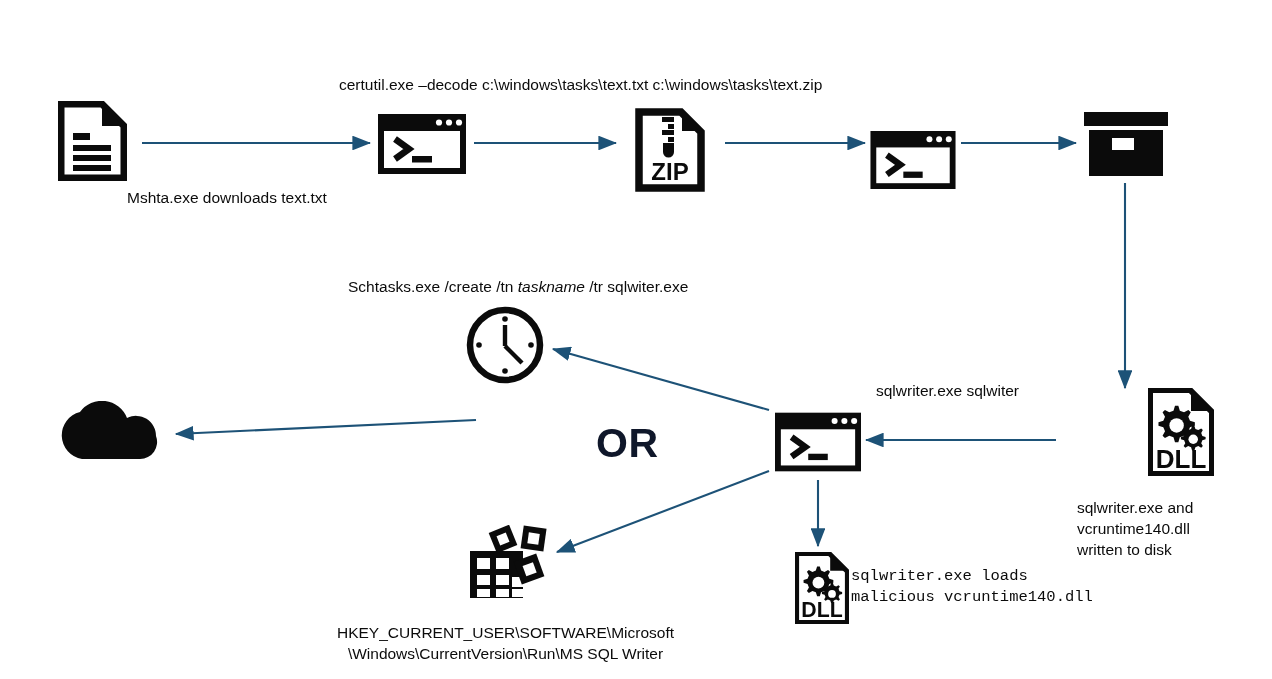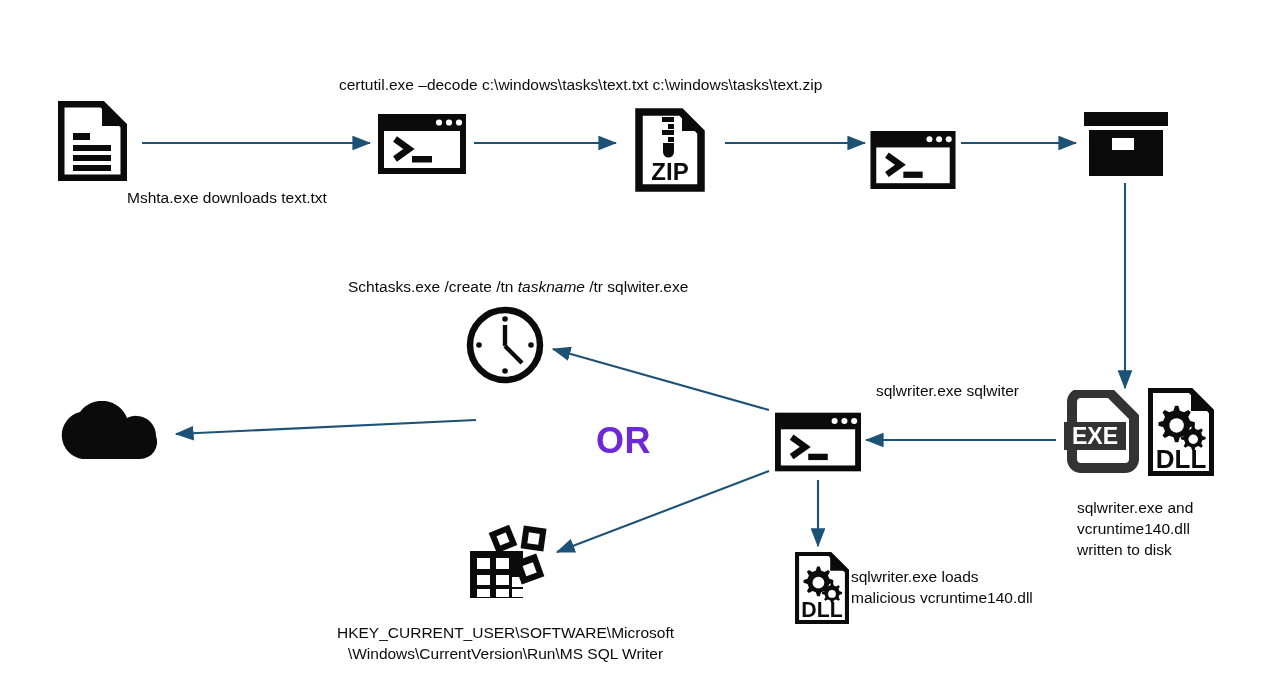--- a/index.html
+++ b/index.html
@@ -3,21 +3,21 @@
 <meta charset="utf-8">
 <style>
   html,body{margin:0;padding:0;background:#ffffff;}
   body{width:1272px;height:679px;position:relative;overflow:hidden;
        font-family:"Liberation Sans","DejaVu Sans",sans-serif;color:#0b0b0b;}
   #canvas{position:absolute;left:8px;top:0;width:1272px;height:679px;margin-top:28px;}
   svg.arrows{position:absolute;left:0;top:0;width:1272px;height:679px;pointer-events:none;}
   .node{position:absolute;}
   .lbl{position:absolute;font-size:15.5px;line-height:21px;color:#0b0b0b;white-space:pre;}
   .lbl.multi{white-space:pre-line;}
-  .or-lbl{position:absolute;font-size:36px;font-weight:bold;letter-spacing:.5px;color:#6d28d9;}
+  .or-lbl{position:absolute;font-size:41px;font-weight:bold;letter-spacing:.5px;color:#0f172a;}
   .ital{font-style:italic;text-align:center;}
   .icn{display:block;}
 </style>
 </head>
 <body>
 
 <div id="canvas">
 
   <svg class="arrows" viewBox="0 0 1272 679">
     <defs>
@@ -48,21 +48,21 @@
 
 
   <div class="or-lbl" style="left:588px;top:392px;">OR</div>
 
   <div class="lbl" style="left:868px;top:352px;">sqlwriter.exe sqlwiter</div>
 
   <div class="lbl multi" style="left:1069px;top:469px;">sqlwriter.exe and
 vcruntime140.dll
 written to disk</div>
 
-  <div class="lbl multi" style="left:843px;top:538px;">sqlwriter.exe loads
+  <div class="lbl multi" style="left:843px;top:538px;font-family:Liberation Mono, monospace;">sqlwriter.exe loads
 malicious vcruntime140.dll</div>
 
   <div class="lbl multi" style="left:329px;top:594px;text-align:center;">HKEY_CURRENT_USER\SOFTWARE\Microsoft
 \Windows\CurrentVersion\Run\MS SQL Writer</div>
 
   <div class="node" style="left:50px;top:73px;">
     <svg class="icn" width="69" height="80" viewBox="0 0 69 80">
       <path d="M3,3 H44 L66,25 V77 H3 Z" fill="#ffffff" stroke="#0b0b0b" stroke-width="7"></path>
       <path d="M44,4 V25 H65 Z" fill="#0b0b0b"></path>
       <rect x="15" y="32" width="17" height="7" fill="#0b0b0b"></rect>
@@ -112,27 +112,20 @@
   </div>
 
   <div class="node" style="left:1076px;top:84px;">
     <svg class="icn" width="84" height="64" viewBox="0 0 84 64">
       <rect x="0" y="0" width="84" height="14" fill="#0b0b0b"></rect>
       <rect x="5" y="18" width="74" height="46" fill="#0b0b0b"></rect>
       <rect x="28" y="26" width="22" height="12" fill="#ffffff"></rect>
     </svg>
   </div>
 
-  <div class="node" style="left:1056px;top:362px;">
-    <svg class="icn" width="76" height="84" viewBox="0 0 76 84">
-      <path d="M8,12 a9,9 0 0 1 9,-9 H46 L70,27 V69 a9,9 0 0 1 -9,9 H17 a9,9 0 0 1 -9,-9 Z" fill="none" stroke="#333333" stroke-width="10"></path>
-      <rect x="0" y="32" width="62" height="28" fill="#333333"></rect>
-      <text x="31" y="54" text-anchor="middle" font-family="Liberation Sans, sans-serif" font-size="23" font-weight="bold" fill="#ffffff">EXE</text>
-    </svg>
-  </div>
 
   <div class="node" style="left:1140px;top:360px;">
     <svg class="icn" width="66" height="88" viewBox="0 0 66 88">
       <path d="M2,2 H42 L64,24 V86 H2 Z" fill="#ffffff" stroke="#0b0b0b" stroke-width="6"></path>
       <path d="M43,3 V23 H63 Z" fill="#0b0b0b"></path>
       <g fill="#0b0b0b" transform="translate(8,14) scale(0.95)">
         <path d="M20,4 l3.5,0 1.6,5.1 4.4,1.8 4.6,-2.6 2.5,2.5 -2.6,4.6 1.8,4.4 5.1,1.6 0,3.5 -5.1,1.6 -1.8,4.4 2.6,4.6 -2.5,2.5 -4.6,-2.6 -4.4,1.8 -1.6,5.1 -3.5,0 -1.6,-5.1 -4.4,-1.8 -4.6,2.6 -2.5,-2.5 2.6,-4.6 -1.8,-4.4 -5.1,-1.6 0,-3.5 5.1,-1.6 1.8,-4.4 -2.6,-4.6 2.5,-2.5 4.6,2.6 4.4,-1.8 z"></path>
         <circle cx="21.7" cy="24.7" r="7.6" fill="#ffffff"></circle>
         <path d="M38,25 l2.4,0 1.1,3.4 3,1.2 3.1,-1.7 1.7,1.7 -1.7,3.1 1.2,3 3.4,1.1 0,2.4 -3.4,1.1 -1.2,3 1.7,3.1 -1.7,1.7 -3.1,-1.7 -3,1.2 -1.1,3.4 -2.4,0 -1.1,-3.4 -3,-1.2 -3.1,1.7 -1.7,-1.7 1.7,-3.1 -1.2,-3 -3.4,-1.1 0,-2.4 3.4,-1.1 1.2,-3 -1.7,-3.1 1.7,-1.7 3.1,1.7 3,-1.2 z"></path>
         <circle cx="39.2" cy="39.2" r="5" fill="#ffffff"></circle>

